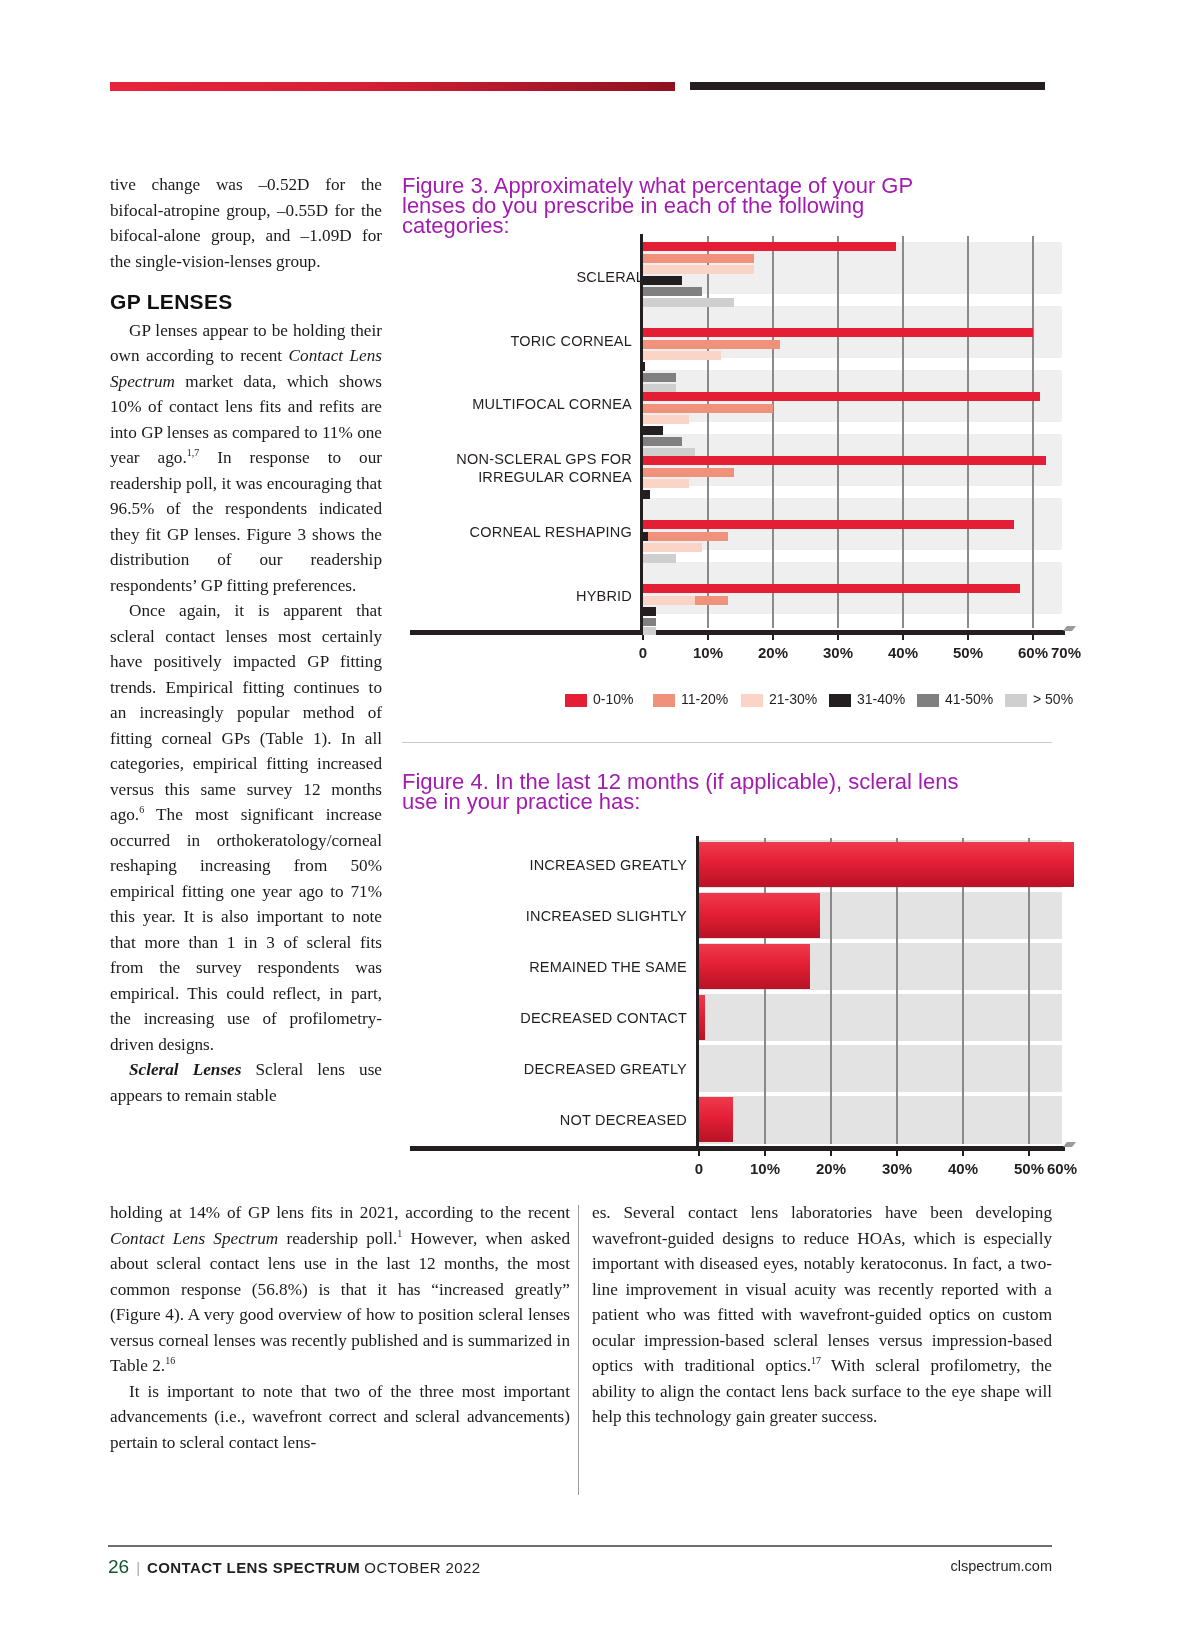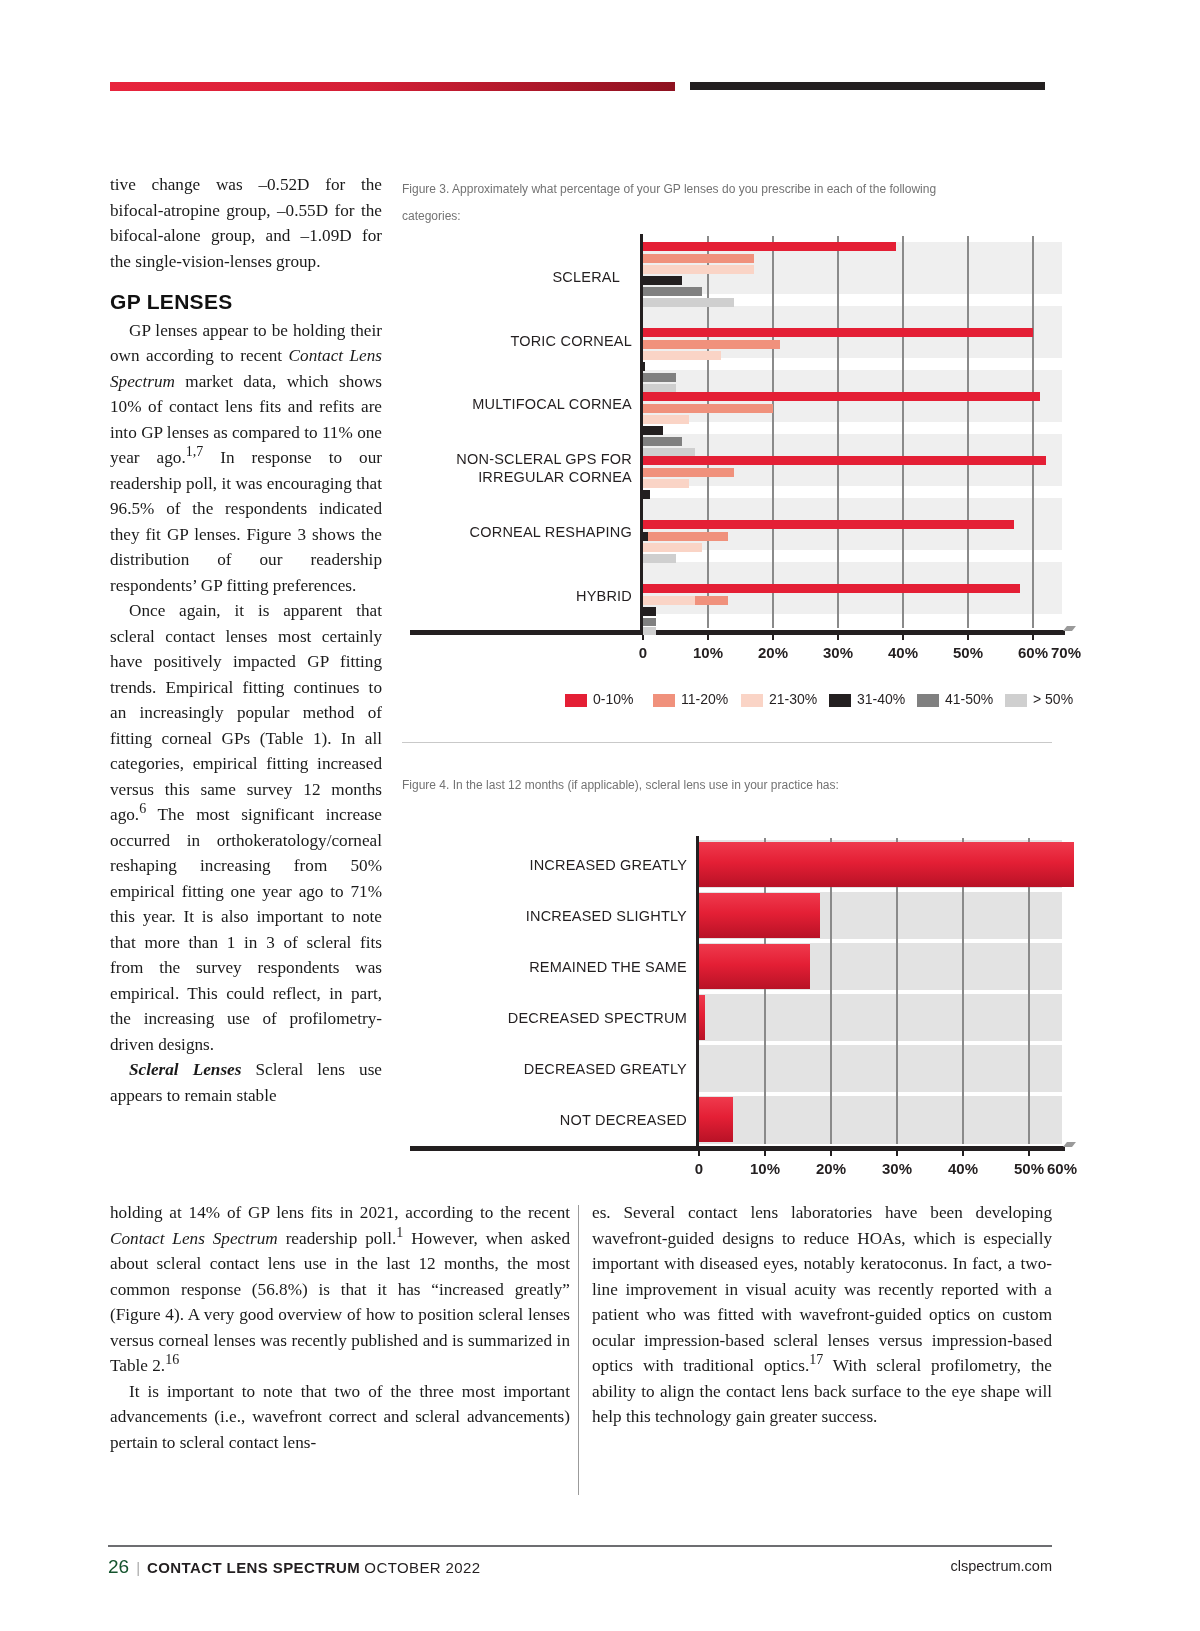--- a/index.html
+++ b/index.html
@@ -33,32 +33,32 @@
   }
   .bodytext p{margin:0;text-indent:19px;}
   .bodytext p.noindent{text-indent:0;}
   .sechead{
     font-family:"Liberation Sans", sans-serif;
     font-weight:bold;font-size:21px;letter-spacing:0.3px;
     color:#111;margin:15px 0 3px 0;
   }
   .it{font-style:italic;}
   .bi{font-style:italic;font-weight:bold;}
-  sup{font-size:14px;vertical-align:super;line-height:0;}
+  sup{font-size:10px;vertical-align:super;line-height:0;}
 
   #col-left{position:absolute;left:110px;top:172px;width:272px;}
   #col-bl{position:absolute;left:110px;top:1200px;width:460px;}
   #col-br{position:absolute;left:592px;top:1200px;width:460px;}
   #col-divider{position:absolute;left:578px;top:1205px;width:1px;height:290px;background:#9b9b9b;}
 
   
   .figcap{
     position:absolute;
     font-family:"Liberation Sans", sans-serif;
-    font-size:12px;line-height:27px;color:#737373;
+    font-size:22px;line-height:20px;color:#a21caf;
   }
   #fig3cap{left:402px;top:176px;width:560px;}
   #fig4cap{left:402px;top:772px;width:560px;}
 
   #fig-divider{position:absolute;left:402px;top:742px;width:650px;height:1px;background:#c9c9c9;}
 
   .chart{position:absolute;}
   .catlabel{
     position:absolute;
     font-family:"Liberation Sans", sans-serif;
@@ -151,21 +151,21 @@
 
   <div class="ticklabel" style="left:221px;top:416px;width:40px;">0</div>
   <div class="ticklabel" style="left:286px;top:416px;width:40px;">10%</div>
   <div class="ticklabel" style="left:351px;top:416px;width:40px;">20%</div>
   <div class="ticklabel" style="left:416px;top:416px;width:40px;">30%</div>
   <div class="ticklabel" style="left:481px;top:416px;width:40px;">40%</div>
   <div class="ticklabel" style="left:546px;top:416px;width:40px;">50%</div>
   <div class="ticklabel" style="left:611px;top:416px;width:40px;">60%</div>
   <div class="ticklabel" style="left:644px;top:416px;width:40px;">70%</div>
 
-  <div class="catlabel" style="left:8px;top:40px;width:210px;">SCLERAL</div>
+  <div class="catlabel" style="left:32px;top:40px;width:210px;">SCLERAL</div>
   <div class="catlabel" style="left:20px;top:104px;width:210px;">TORIC CORNEAL</div>
   <div class="catlabel" style="left:20px;top:167px;width:210px;">MULTIFOCAL CORNEA</div>
   <div class="catlabel" style="left:20px;top:222px;width:210px;">NON-SCLERAL GPS FOR IRREGULAR CORNEA</div>
   <div class="catlabel" style="left:20px;top:295px;width:210px;">CORNEAL RESHAPING</div>
   <div class="catlabel" style="left:20px;top:359px;width:210px;">HYBRID</div>
 
   <div class="bar" style="left:241px;top:14px;width:253px;height:9px;background:#e41f35;"></div>
   <div class="bar" style="left:241px;top:26px;width:111px;height:9px;background:#f0917c;"></div>
   <div class="bar" style="left:241px;top:37px;width:111px;height:9px;background:#fad4c6;"></div>
   <div class="bar" style="left:241px;top:48px;width:39px;height:9px;background:#231f20;"></div>
@@ -267,21 +267,21 @@
   <div class="ticklabel" style="left:343px;top:330px;width:40px;">10%</div>
   <div class="ticklabel" style="left:409px;top:330px;width:40px;">20%</div>
   <div class="ticklabel" style="left:475px;top:330px;width:40px;">30%</div>
   <div class="ticklabel" style="left:541px;top:330px;width:40px;">40%</div>
   <div class="ticklabel" style="left:607px;top:330px;width:40px;">50%</div>
   <div class="ticklabel" style="left:640px;top:330px;width:40px;">60%</div>
 
   <div class="catlabel" style="left:40px;top:26px;width:245px;">INCREASED GREATLY</div>
   <div class="catlabel" style="left:40px;top:77px;width:245px;">INCREASED SLIGHTLY</div>
   <div class="catlabel" style="left:40px;top:128px;width:245px;">REMAINED THE SAME</div>
-  <div class="catlabel" style="left:40px;top:179px;width:245px;">DECREASED SPECTRUM</div>
+  <div class="catlabel" style="left:40px;top:179px;width:245px;">DECREASED CONTACT</div>
   <div class="catlabel" style="left:40px;top:230px;width:245px;">DECREASED GREATLY</div>
   <div class="catlabel" style="left:40px;top:281px;width:245px;">NOT DECREASED</div>
 
   <div class="bar" style="left:297px;top:12px;width:375px;height:45px;background:linear-gradient(180deg,#ef3a4d 0%,#e41f35 45%,#b81226 100%);"></div>
   <div class="bar" style="left:297px;top:63px;width:121px;height:45px;background:linear-gradient(180deg,#ef3a4d 0%,#e41f35 45%,#b81226 100%);"></div>
   <div class="bar" style="left:297px;top:114px;width:111px;height:45px;background:linear-gradient(180deg,#ef3a4d 0%,#e41f35 45%,#b81226 100%);"></div>
   <div class="bar" style="left:297px;top:165px;width:6px;height:45px;background:linear-gradient(180deg,#ef3a4d 0%,#e41f35 45%,#b81226 100%);"></div>
   <div class="bar" style="left:297px;top:216px;width:0px;height:45px;background:#e41f35;"></div>
   <div class="bar" style="left:297px;top:267px;width:34px;height:45px;background:linear-gradient(180deg,#ef3a4d 0%,#e41f35 45%,#b81226 100%);"></div>
 </div>

